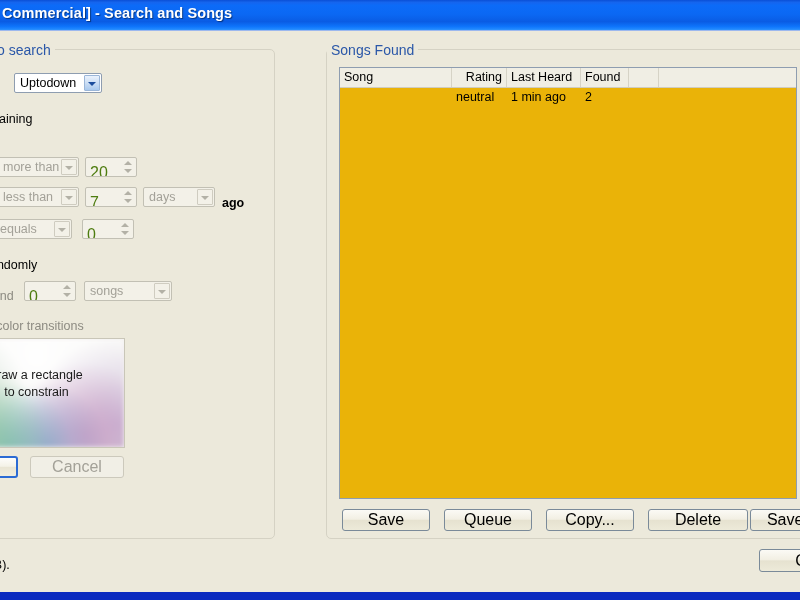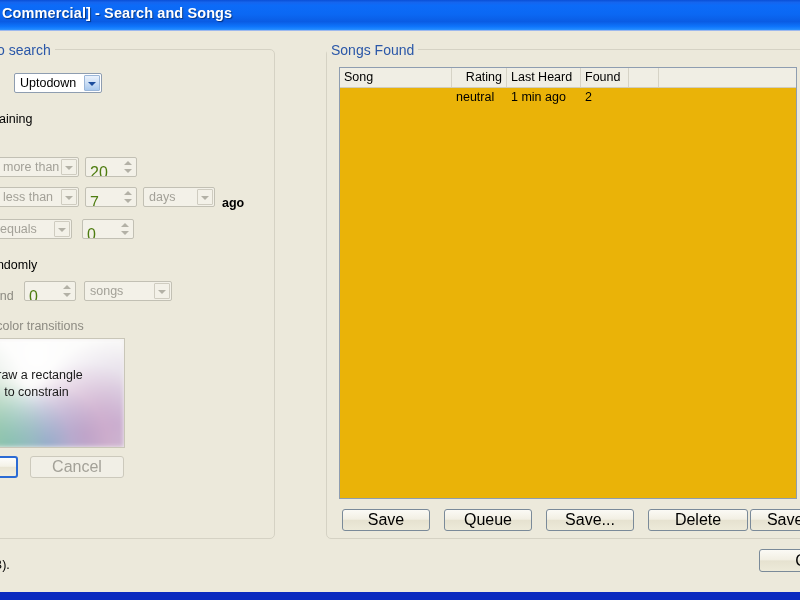--- a/index.html
+++ b/index.html
@@ -428,21 +428,21 @@
         </div>
         <div class="lv-row">
           <div class="cell" style="left:114px; width:55px;">neutral</div>
           <div class="cell" style="left:169px; width:74px;">1 min ago</div>
           <div class="cell" style="left:243px; width:48px;">2</div>
         </div>
       </div>
 
       <div class="btn" style="left:378px; top:478px; width:88px; height:22px;">Save</div>
       <div class="btn" style="left:480px; top:478px; width:88px; height:22px;">Queue</div>
-      <div class="btn" style="left:582px; top:478px; width:88px; height:22px;">Save...</div>
+      <div class="btn" style="left:582px; top:478px; width:88px; height:22px;">Copy...</div>
       <div class="btn" style="left:684px; top:478px; width:100px; height:22px;">Delete</div>
       <div class="btn" style="left:786px; top:478px; width:88px; height:22px;">Save M</div>
 
       <div class="status" style="left:-16px; top:527px;">ong (5MB).</div>
       <div class="btn" style="left:795px; top:518px; width:84px; height:23px;">C</div>
 
     </div>
   </div>
 
   <div class="bottom-border"></div>

